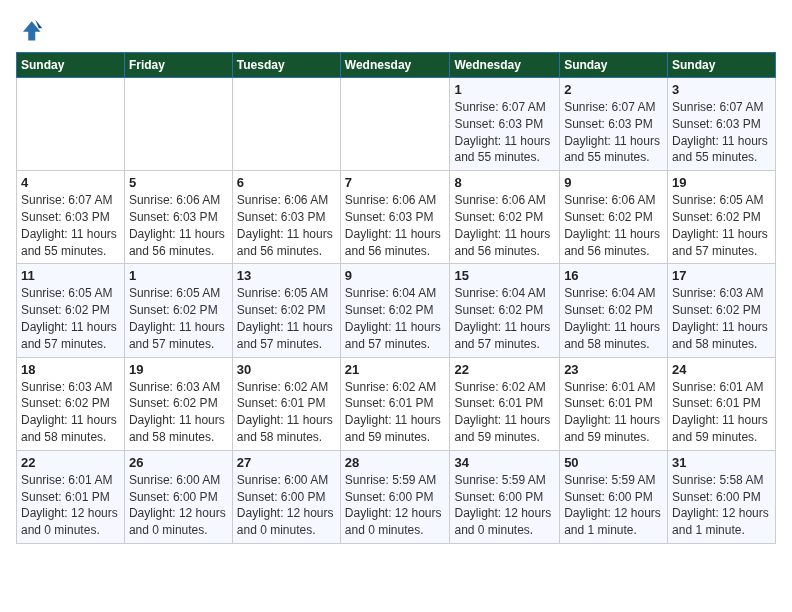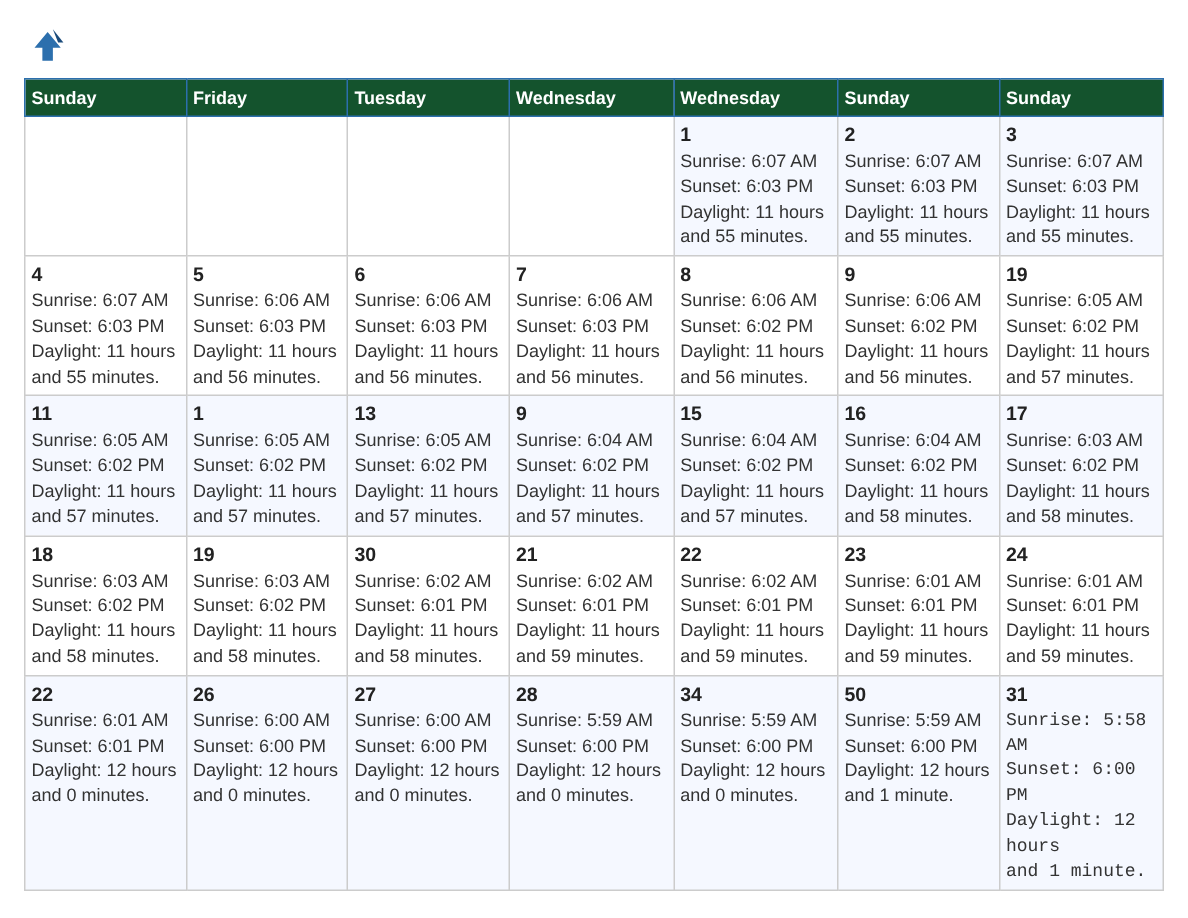--- a/index.html
+++ b/index.html
@@ -346,20 +346,20 @@
         </td>
         <td>
           <span class="day-num">50</span>
           <div class="day-info" style="white-space: pre-line;">Sunrise: 5:59 AM
 Sunset: 6:00 PM
 Daylight: 12 hours
 and 1 minute.</div>
         </td>
         <td>
           <span class="day-num">31</span>
-          <div class="day-info" style="white-space: pre-line; font-family: Liberation Mono, monospace;">Sunrise: 5:58 AM
+          <div class="day-info" style="white-space: pre-line;">Sunrise: 5:58 AM
 Sunset: 6:00 PM
 Daylight: 12 hours
 and 1 minute.</div>
         </td>
       </tr>
     </tbody>
 </table>
 
 </body></html>

